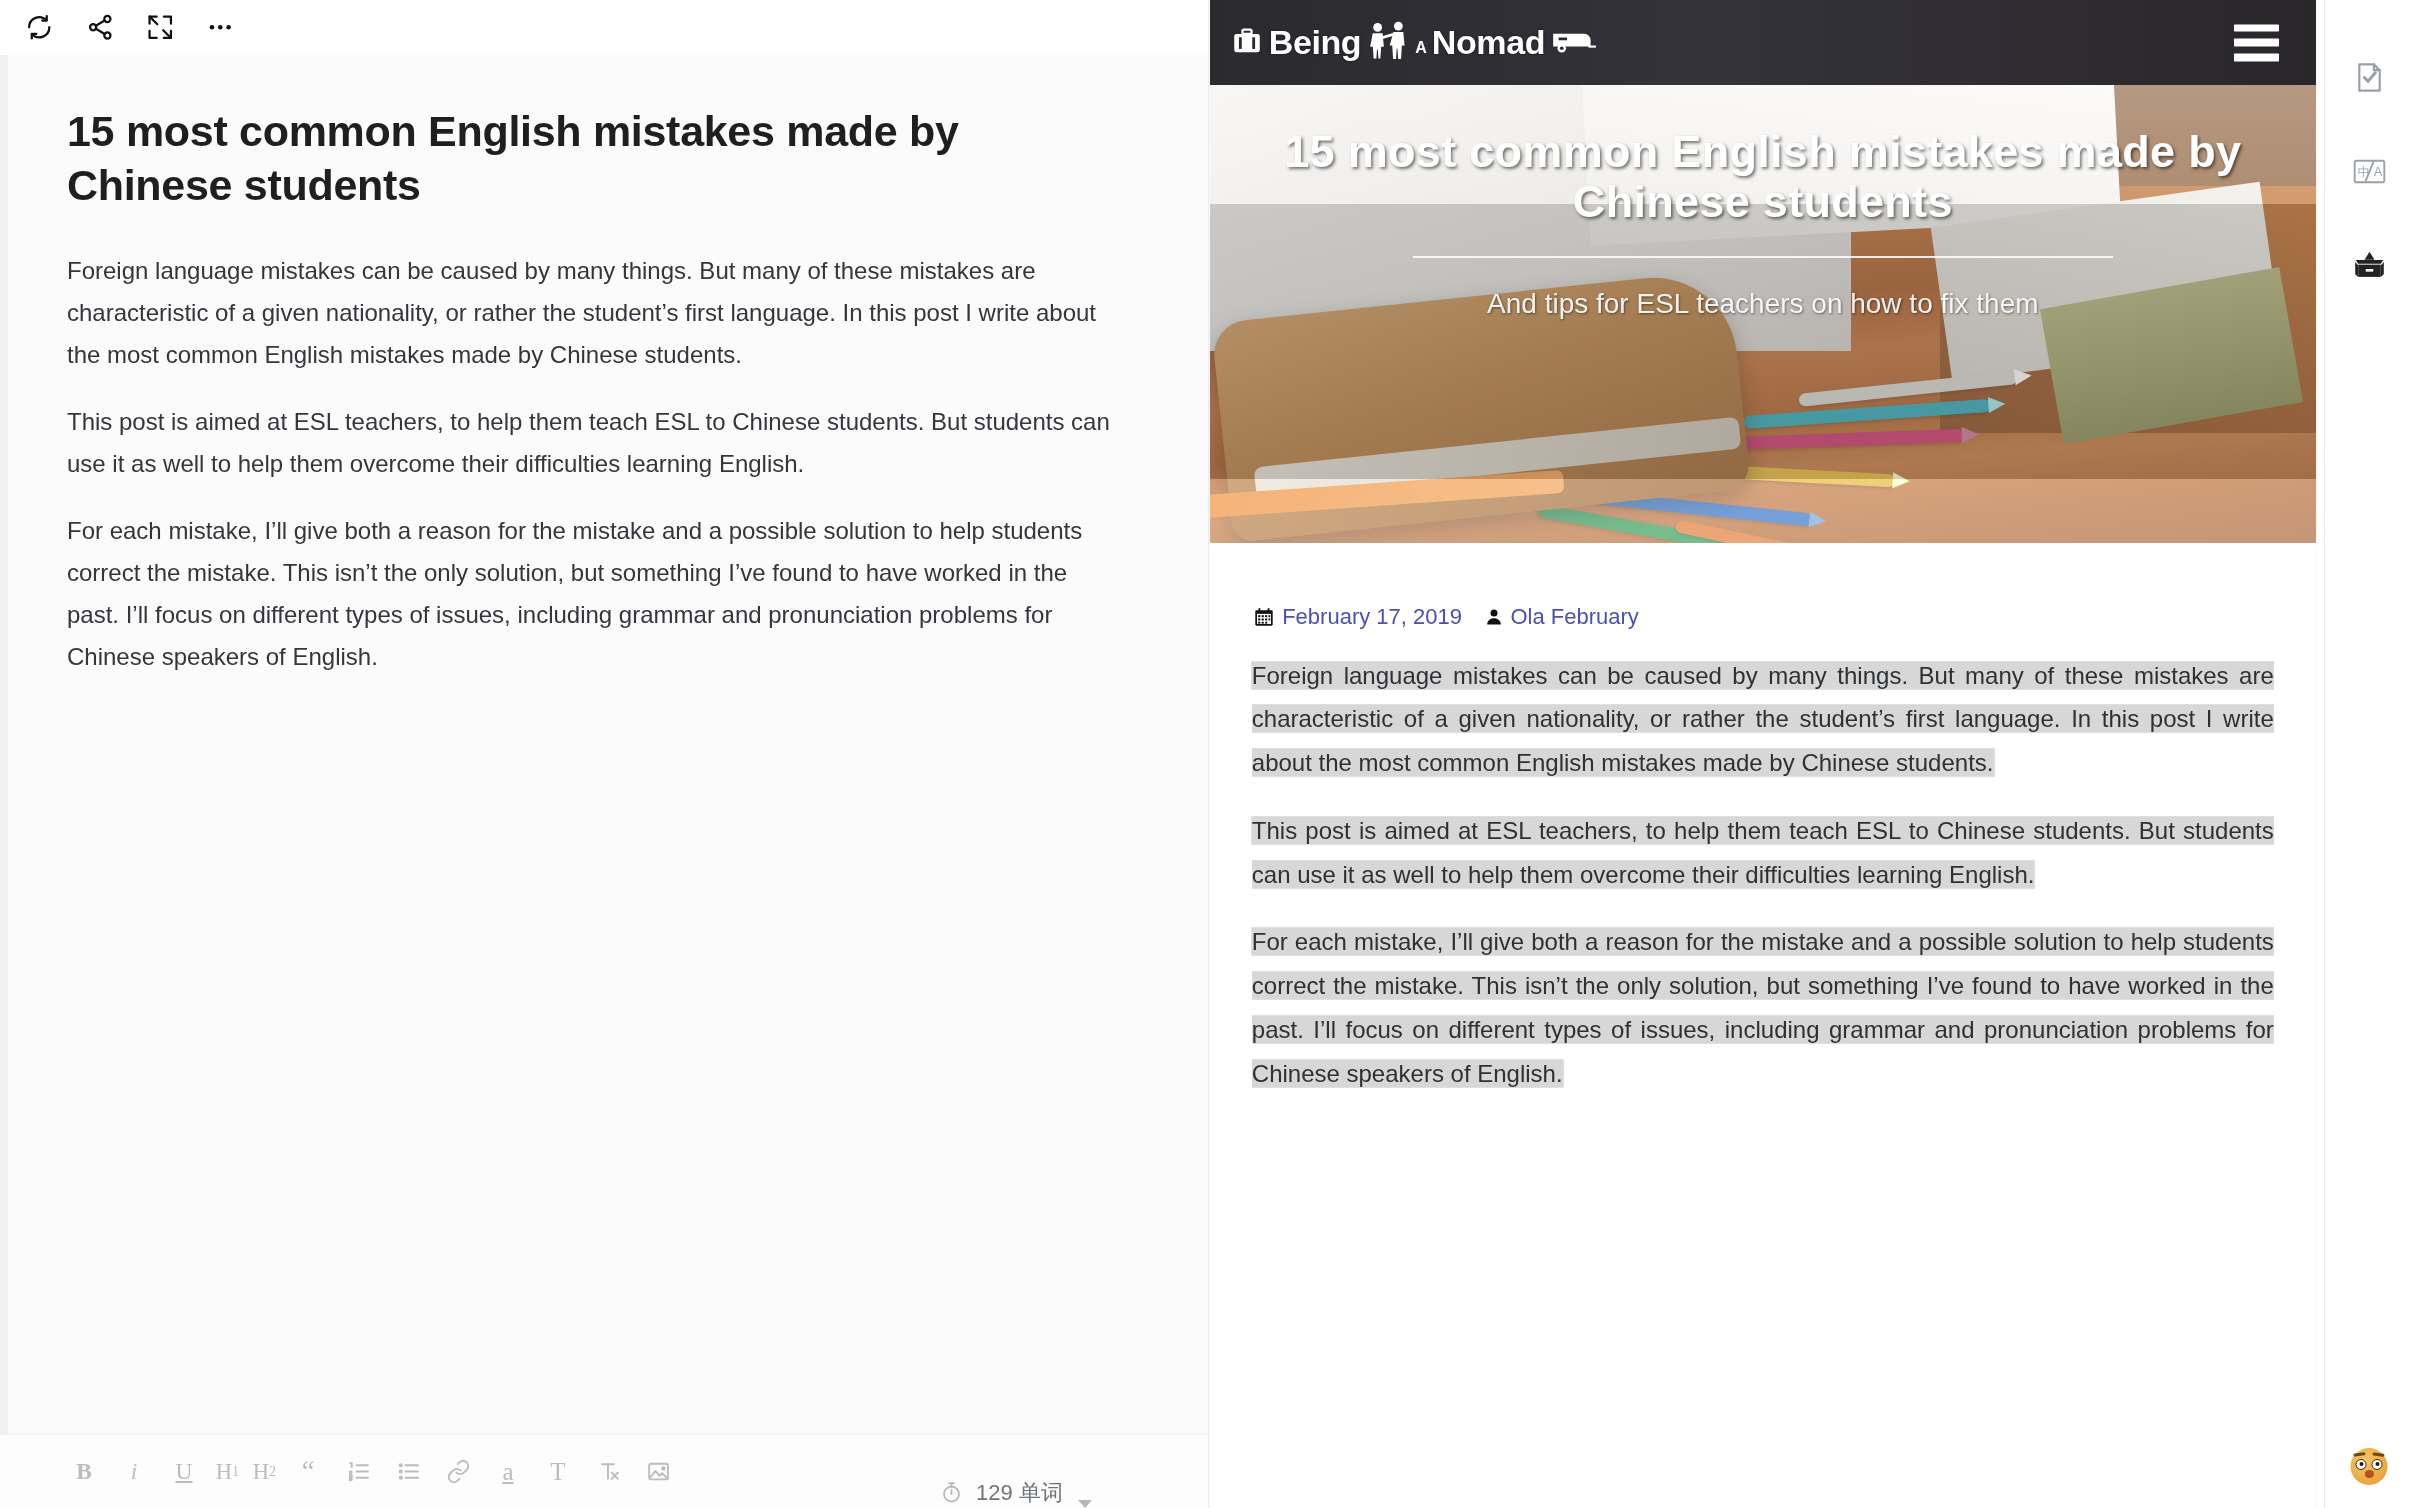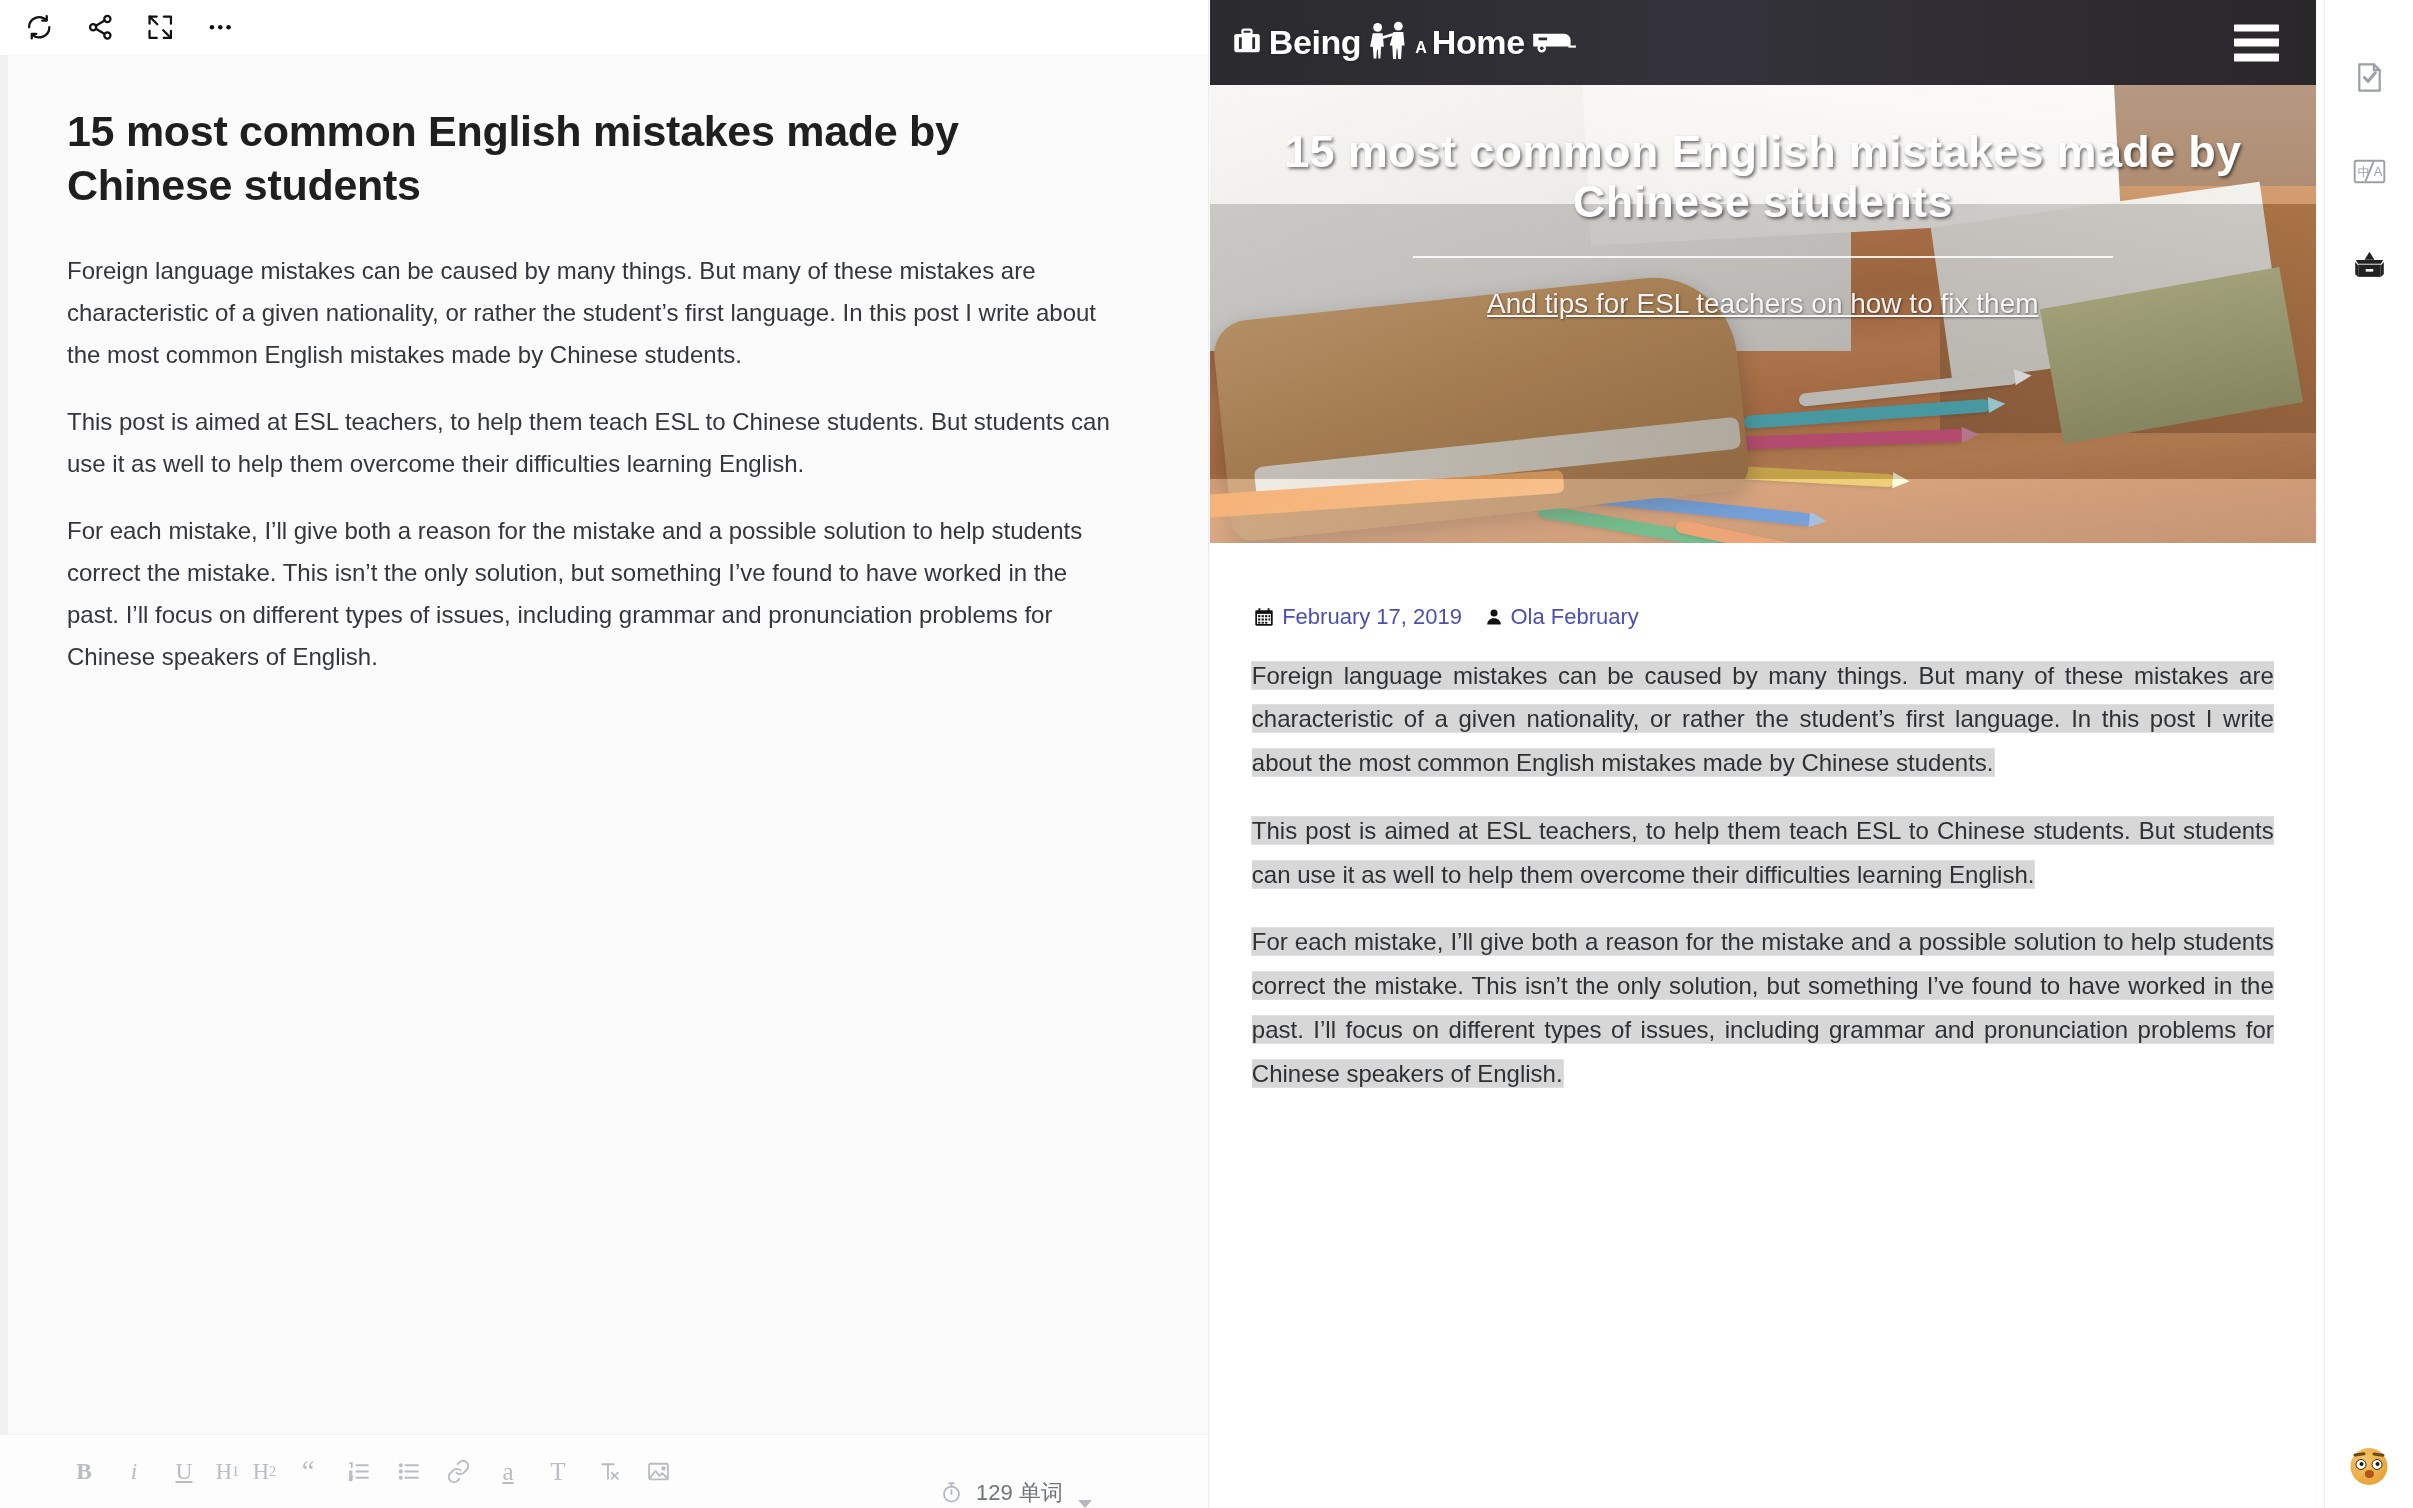--- a/index.html
+++ b/index.html
@@ -273,21 +273,20 @@
     width: 72%;
     height: 1.7px;
     background: rgba(255,255,255,.85);
     margin: 28.5px auto 0 auto;
   }
   .hero-sub {
     margin-top: 30px;
     color: rgba(255,255,255,.93);
     font-size: 28px;
     text-shadow: 0.8px 0.8px 2.5px rgba(0,0,0,.5);
-    text-decoration: underline;
   }
 
   .site-body { padding: 39px 42px 0 42px; }
 
   .breadcrumb {
     background: #f2f5fb;
     padding: 17px 22px;
     font-size: 24px;
     line-height: 1.58;
     text-align: center;
@@ -516,21 +515,21 @@
           <span>
             <svg width="44" height="44" viewBox="0 0 34 34" fill="#fff">
               <circle cx="9" cy="6.5" r="3.4"></circle>
                 <path d="M5.2 11h7.6l1 10.5h-2.1l-.6 9H9.6l-.5-7h-.6l-.5 7H5.9l-.6-9H3.2z"></path>
               <circle cx="25" cy="5.5" r="3.4"></circle>
                 <path d="M21.2 10h7.6l1 10.5h-2.1l-.6 10.5h-2.3l-.5-8h-.6l-.5 8h-2.3l-.6-10.5h-2z"></path>
               <path d="M12 13.5 22 10.5l.6 2-10 3z"></path>
             </svg>
           </span>
           <span class="brand-a">A</span>
-          <span class="brand-text">Home</span>
+          <span class="brand-text">Nomad</span>
           <span>
             <svg width="47" height="28.5" viewBox="0 0 44 26" fill="#fff">
               <path d="M3 6h29a6 6 0 0 1 6 6v6H3z"></path>
               <rect x="8" y="9.5" width="8" height="2.6" fill="#2b2a2e"></rect>
               <circle cx="11" cy="19.5" r="4" fill="#fff"></circle>
                 <circle cx="11" cy="19.5" r="1.7" fill="#2b2a2e"></circle>
               <rect x="36" y="17" width="7" height="2"></rect>
             </svg>
           </span>
         </div>

